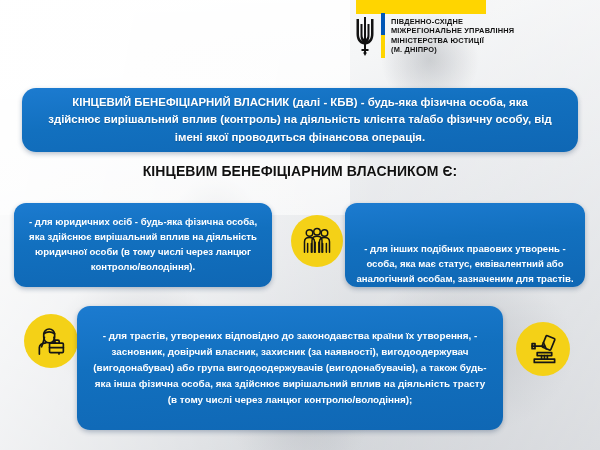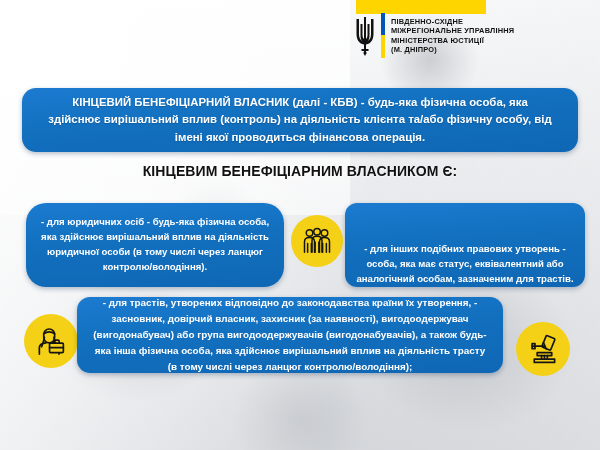--- a/index.html
+++ b/index.html
@@ -121,40 +121,40 @@
     text-align: center;
     font-size: 14px;
     font-weight: bold;
     color: #111;
     letter-spacing: .1px;
     text-shadow: 0 1px 2px rgba(255,255,255,.85);
   }
 
   
   .panel-left {
-    left: 26px; top: 203px;
+    left: 14px; top: 203px;
     width: 258px; height: 84px;
-    border-radius: 20px;
+    border-radius: 12px;
     font-size: 9.6px;
     line-height: 1.55;
     padding: 0 9px;
   }
   .panel-right {
     left: 345px; top: 203px;
     width: 240px; height: 84px;
     border-radius: 12px;
     font-size: 9.6px;
     line-height: 1.55;
     padding: 0 9px;
     align-items: flex-end;
   }
   
   .panel-bottom {
-    left: 77px; top: 297px;
-    width: 426px; height: 76px;
+    left: 77px; top: 306px;
+    width: 426px; height: 124px;
     border-radius: 13px;
     font-size: 9.9px;
     line-height: 1.6;
     padding: 0 14px;
   }
 
   
   .circle {
     position: absolute;
     border-radius: 50%;

